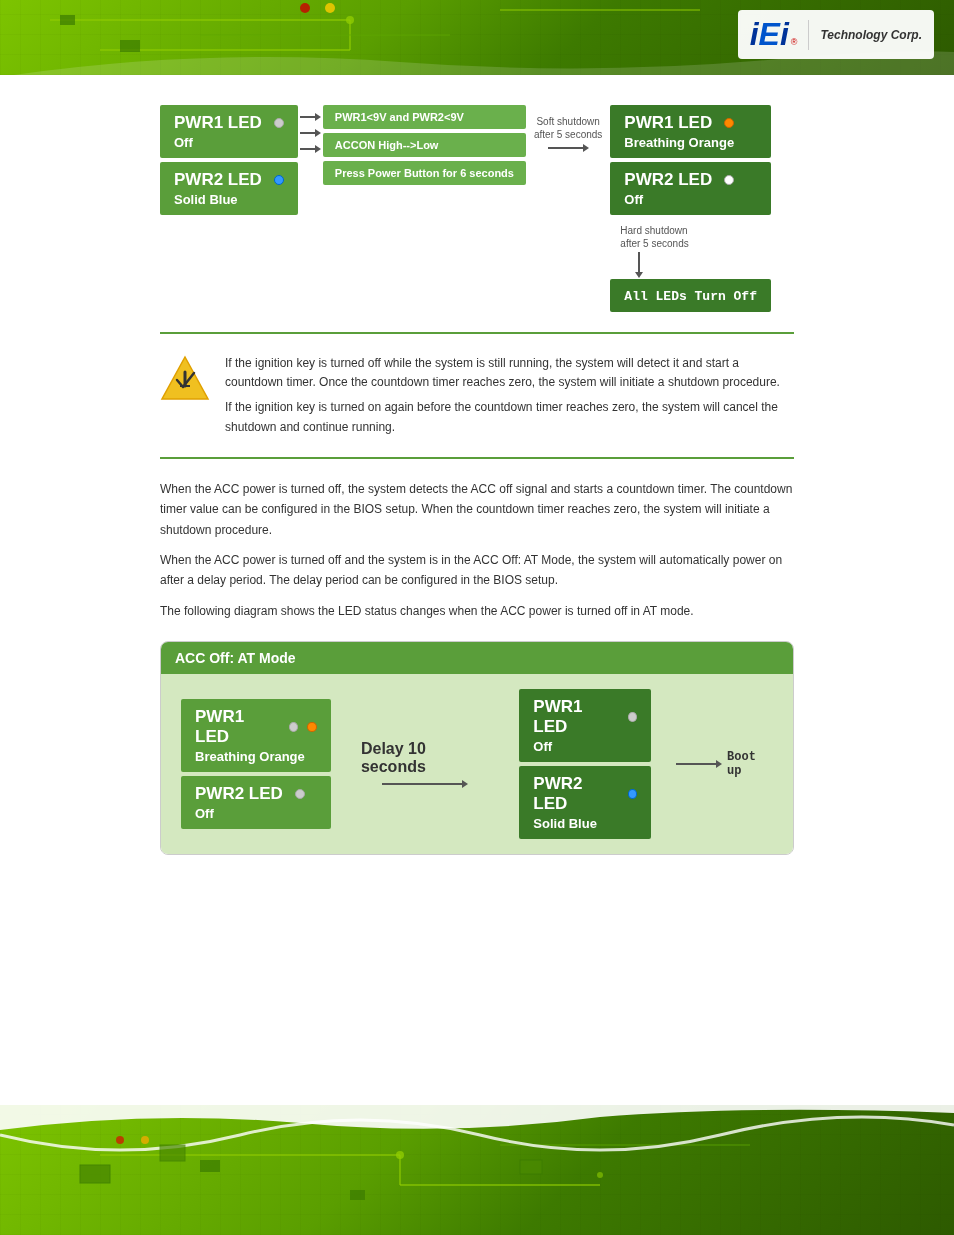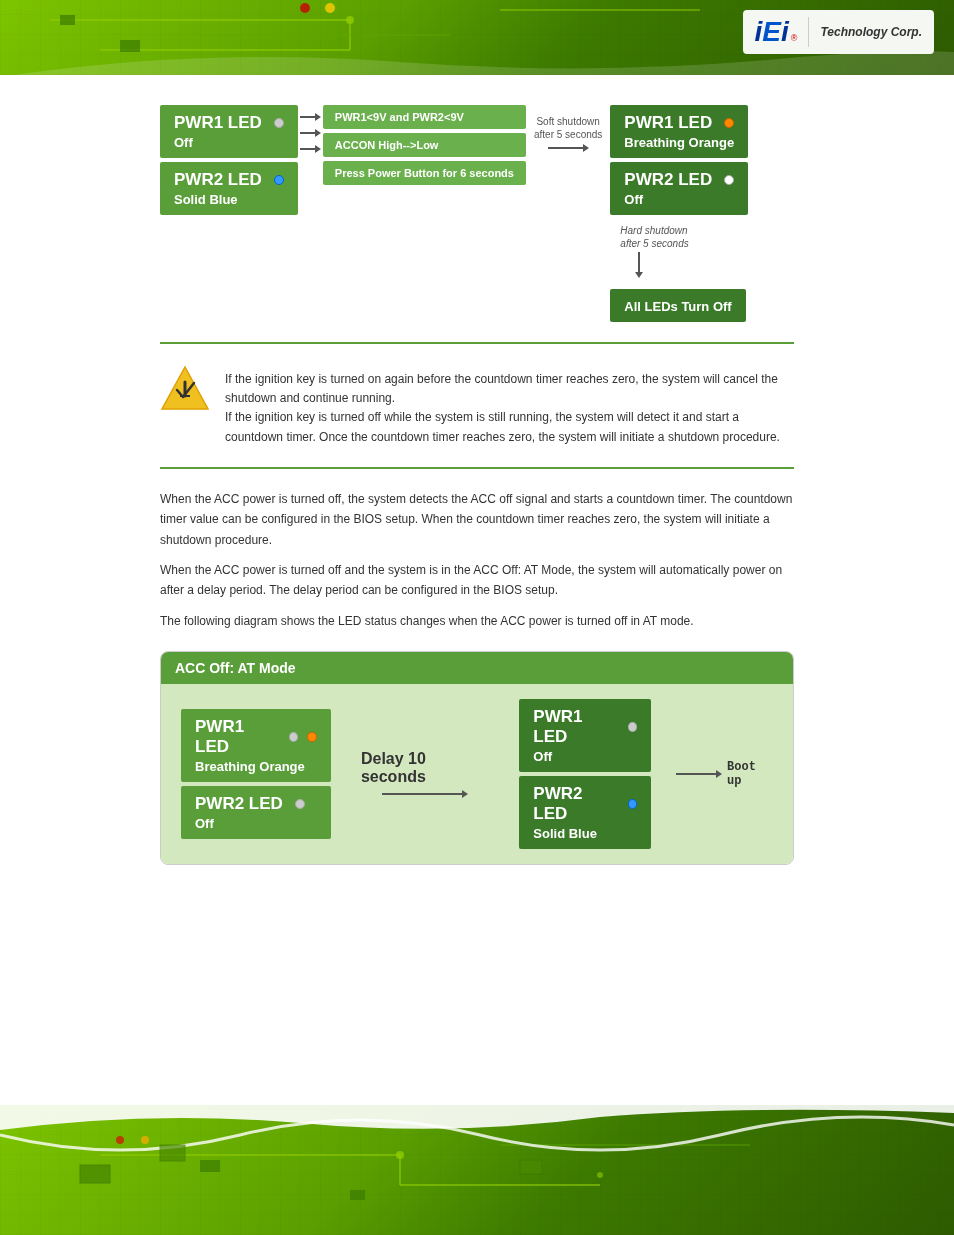--- a/index.html
+++ b/index.html
@@ -235,21 +235,21 @@
     <line x1="200" y1="35" x2="450" y2="35" stroke="#60aa00" stroke-width="1.5" opacity="0.5"></line>
     <rect x="60" y="15" width="15" height="10" fill="#3a7a00" opacity="0.7"></rect>
     <rect x="120" y="40" width="20" height="12" fill="#3a7a00" opacity="0.7"></rect>
 
     <circle cx="305" cy="8" r="5" fill="#cc0000" opacity="0.8"></circle>
     <circle cx="330" cy="8" r="5" fill="#ffcc00" opacity="0.8"></circle>
   </svg>
 
   <div class="logo-area">
     <div style="display:flex;align-items:baseline;gap:2px;">
-      <span style="font-size:28px;font-weight:900;color:#003399;font-style:italic;">i<span style="color:#0055cc;">E</span>i</span>
+      <span style="font-size:32px;font-weight:900;color:#003399;font-style:italic;">i<span style="color:#0055cc;">E</span>i</span>
       <span style="font-size:9px;color:#cc0000;vertical-align:super;">®</span>
     </div>
     <div style="border-left:1px solid #ccc;height:30px;margin:0 5px;"></div>
     <span style="font-size:12px;color:#333;font-style:italic;font-weight:bold;">Technology Corp.</span>
   </div>
 </div>
 
 <div class="page-content">
   <div class="main-content">
 
@@ -314,29 +314,29 @@
         </div>
         <div class="led-box" style="background:#3a7a28;">
           <div class="led-box-label">
             <span>PWR2 LED</span>
             <span class="led-dot led-dot-white"></span>
           </div>
           <div class="led-box-value">Off</div>
         </div>
 
         <div style="display:flex;flex-direction:column;align-items:flex-start;margin-top:5px;">
-          <div style="font-size:10px;color:#555;line-height:1.3;margin-left:10px;font-style:italic;">
+          <div style="font-size:10px;color:#555;line-height:1.3;margin-left:10px;">
             <span>Hard shutdown</span><br>
             <span>after 5 seconds</span>
           </div>
           <div class="vert-arrow" style="margin-left:25px;margin-top:2px;">
             <div class="vert-line" style="height:20px;"></div>
             <div class="vert-head"></div>
           </div>
-          <div class="led-box" style="background:#3a7a28;margin-top:11px;">
+          <div class="led-box" style="background:#3a7a28;margin-top:1px;font-family:Liberation Mono, monospace;">
             <div class="led-box-value">All LEDs Turn Off</div>
           </div>
         </div>
       </div>
 
     </div>
 
     <hr class="divider">
 
     <div class="warning-section">
@@ -344,22 +344,22 @@
         
         <svg width="50" height="50" viewBox="0 0 50 50">
           <polygon points="25,3 48,45 2,45" fill="#f0c020" stroke="#e0a000" stroke-width="1.5"></polygon>
           <line x1="25" y1="18" x2="25" y2="32" stroke="#333" stroke-width="3" stroke-linecap="round"></line>
           <line x1="20" y1="32" x2="30" y2="32" stroke="#333" stroke-width="2"></line>
 
           <polyline points="17,26 23,33 34,19" fill="none" stroke="#333" stroke-width="2.5" stroke-linecap="round" stroke-linejoin="round"></polyline>
         </svg>
       </div>
       <div class="warning-text">
+        <p>If the ignition key is turned off while the system is still running, the system will detect it and start a countdown timer. Once the countdown timer reaches zero, the system will initiate a shutdown procedure.</p>
         <p style="margin-top:6px;">If the ignition key is turned on again before the countdown timer reaches zero, the system will cancel the shutdown and continue running.</p>
-        <p>If the ignition key is turned off while the system is still running, the system will detect it and start a countdown timer. Once the countdown timer reaches zero, the system will initiate a shutdown procedure.</p>
       </div>
     </div>
 
     <hr class="divider">
 
     <p class="body-text">When the ACC power is turned off, the system detects the ACC off signal and starts a countdown timer. The countdown timer value can be configured in the BIOS setup. When the countdown timer reaches zero, the system will initiate a shutdown procedure.</p>
     <p class="body-text">When the ACC power is turned off and the system is in the ACC Off: AT Mode, the system will automatically power on after a delay period. The delay period can be configured in the BIOS setup.</p>
     <p class="body-text">The following diagram shows the LED status changes when the ACC power is turned off in AT mode.</p>
 
     <div class="acc-off-section">

